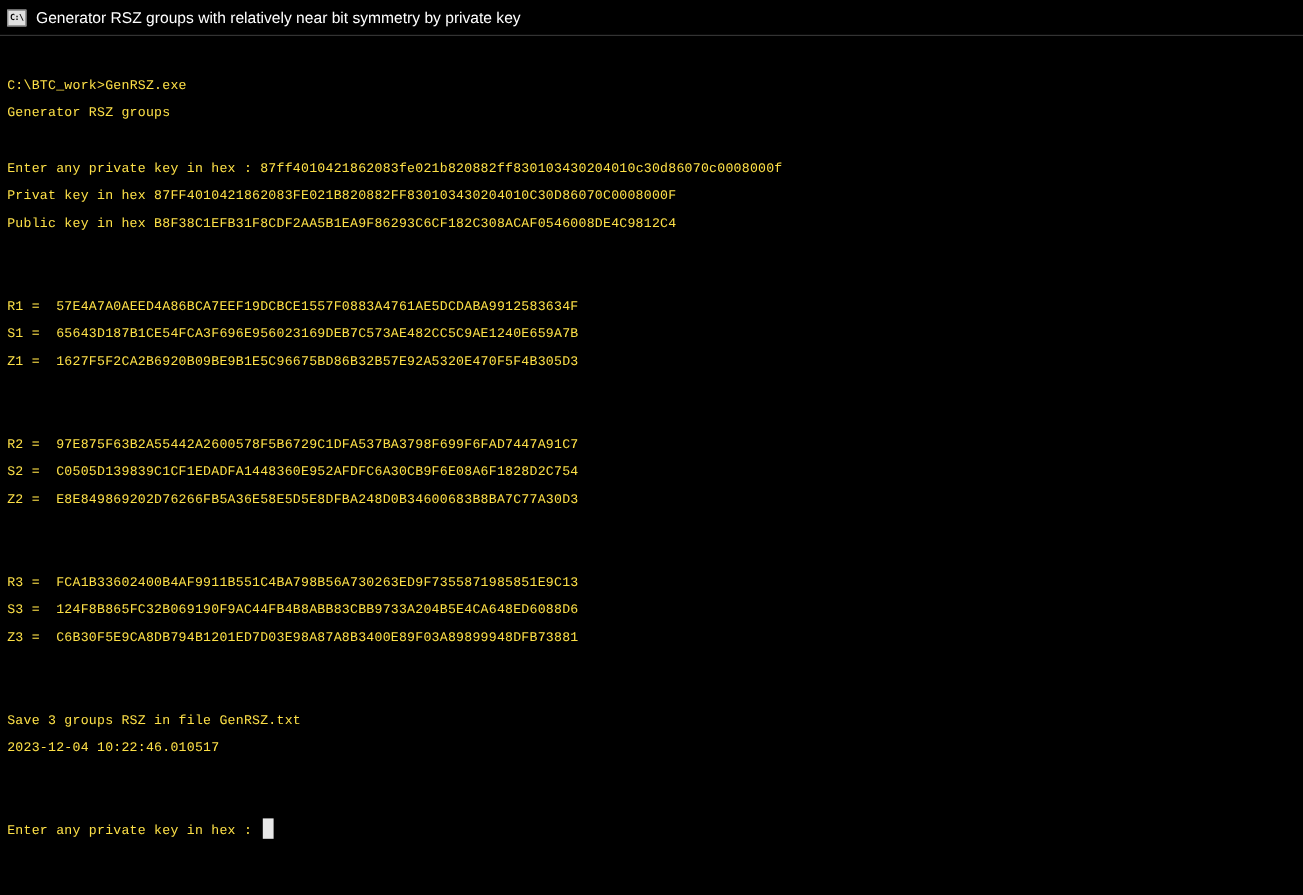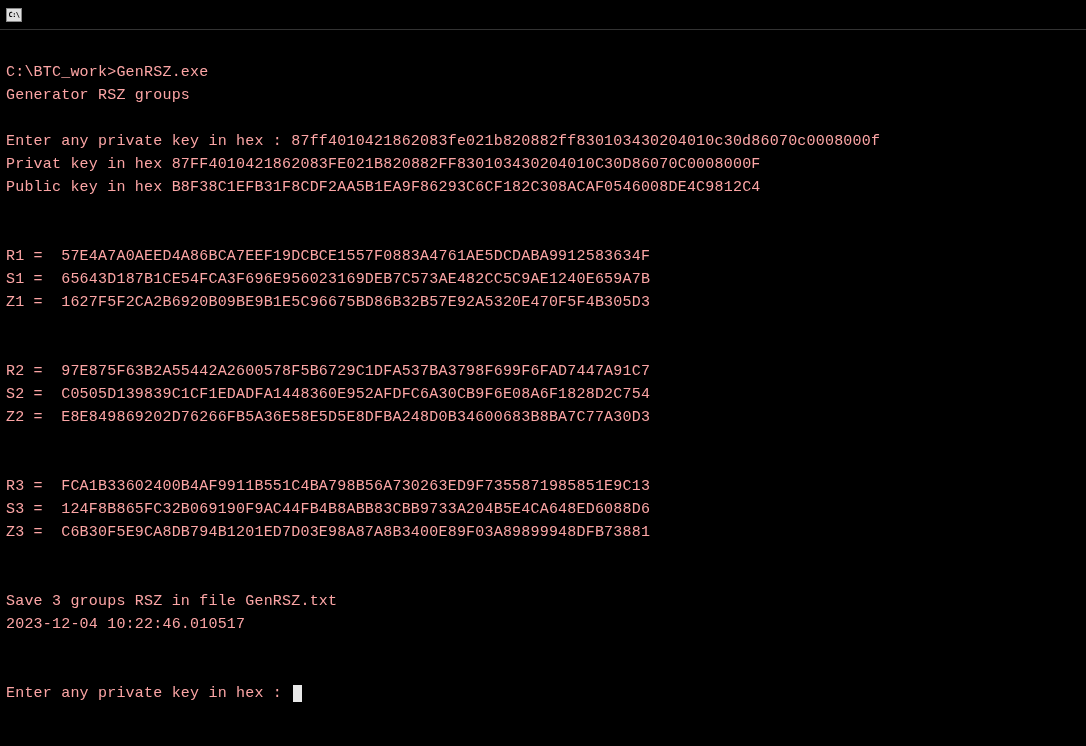--- a/index.html
+++ b/index.html
@@ -35,40 +35,41 @@
       align-items: center;
       justify-content: center;
       font-size: 7px;
       color: #000;
       font-family: monospace;
       font-weight: bold;
       letter-spacing: -0.5px;
     }
     .terminal {
       padding: 8px 6px;
-      color: #fca5a5;
-      font-size: 15px;
+      color: #fde047;
+      font-size: 11px;
       line-height: 23px;
       white-space: pre;
       letter-spacing: 0.2px;
     }
     .cursor {
       display: inline-block;
       width: 9px;
       height: 17px;
       background: #e8e8e8;
       vertical-align: text-bottom;
       margin-left: 2px;
     }
   </style>
 </head>
 <body>
 
 <div class="titlebar">
   <div class="titlebar-icon">C:\</div>
+  <span>Generator RSZ groups with relatively near bit symmetry by private key</span>
 </div>
 
 <div class="terminal">
 <span>C:\BTC_work&gt;</span><span>GenRSZ.exe</span>
 <span>Generator RSZ groups</span>
 
 <span>Enter any private key in hex : </span><span>87ff4010421862083fe021b820882ff830103430204010c30d86070c0008000f</span>
 <span>Privat key in hex </span><span>87FF4010421862083FE021B820882FF830103430204010C30D86070C0008000F</span>
 <span>Public key in hex </span><span>B8F38C1EFB31F8CDF2AA5B1EA9F86293C6CF182C308ACAF0546008DE4C9812C4</span>
 

